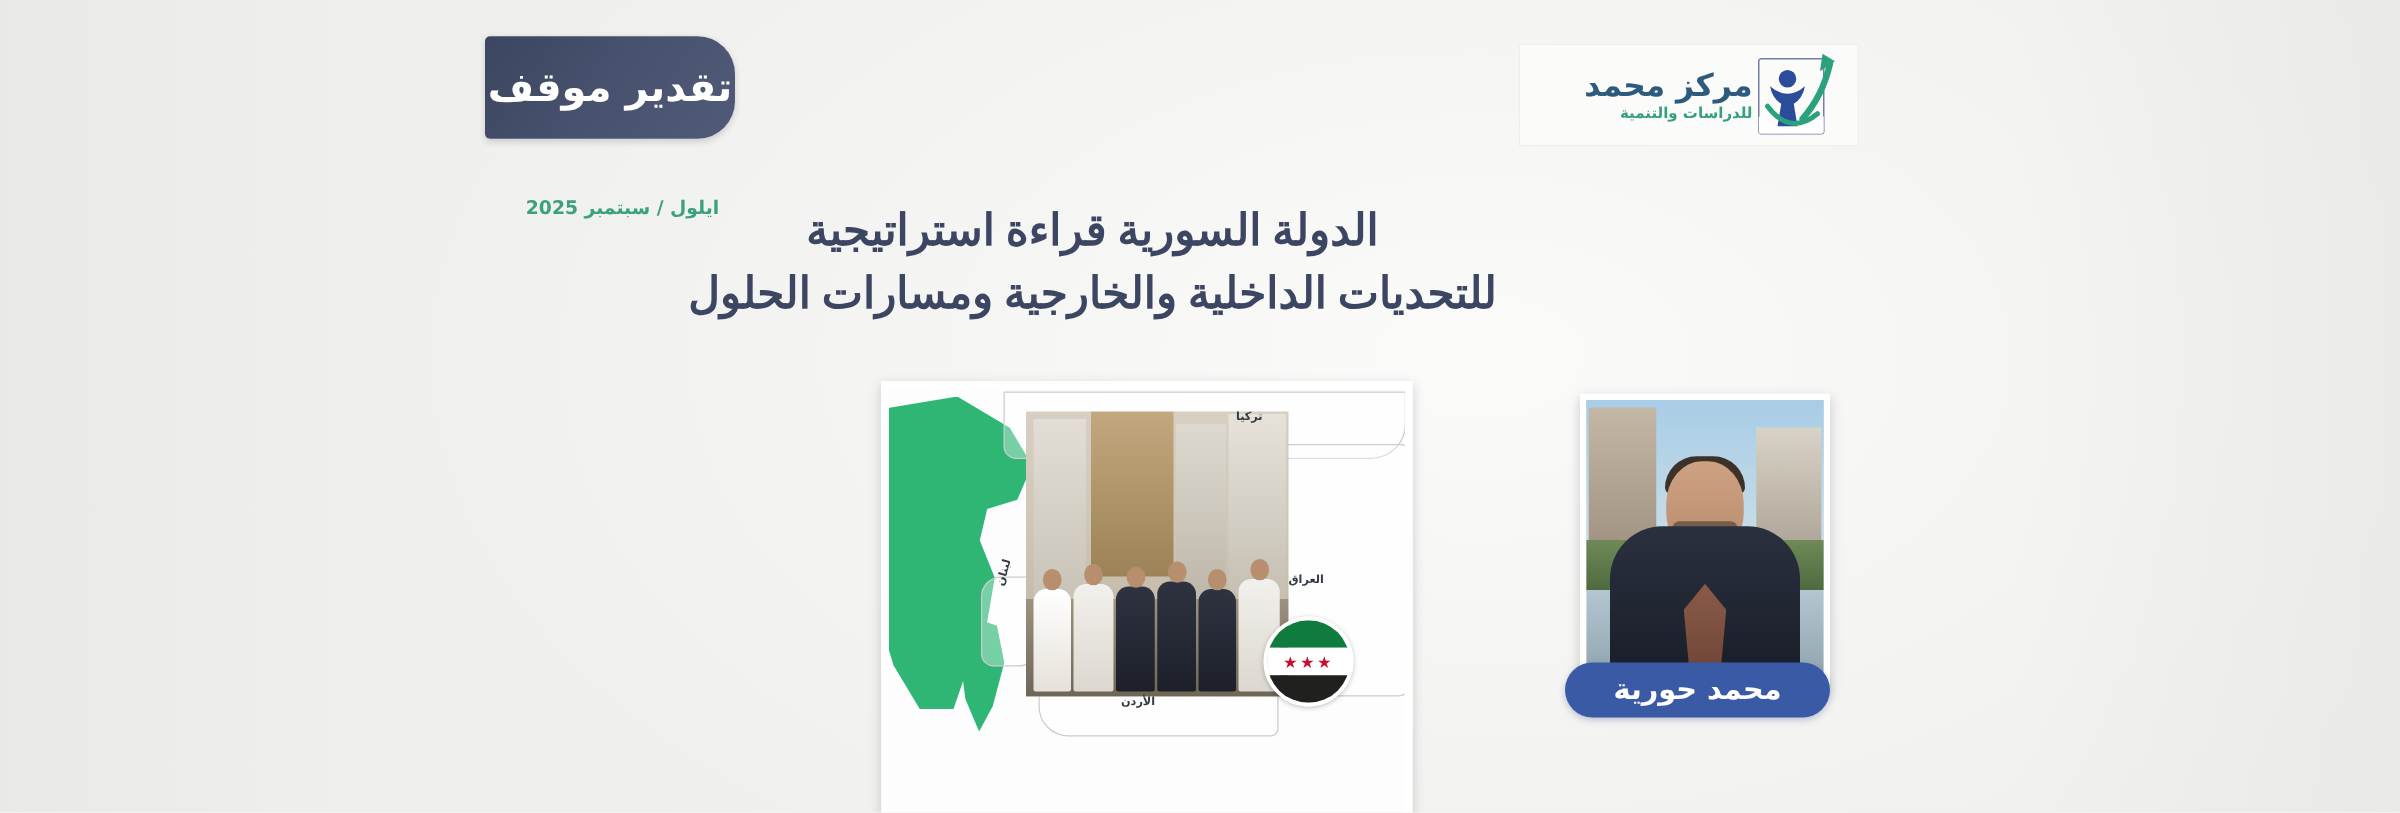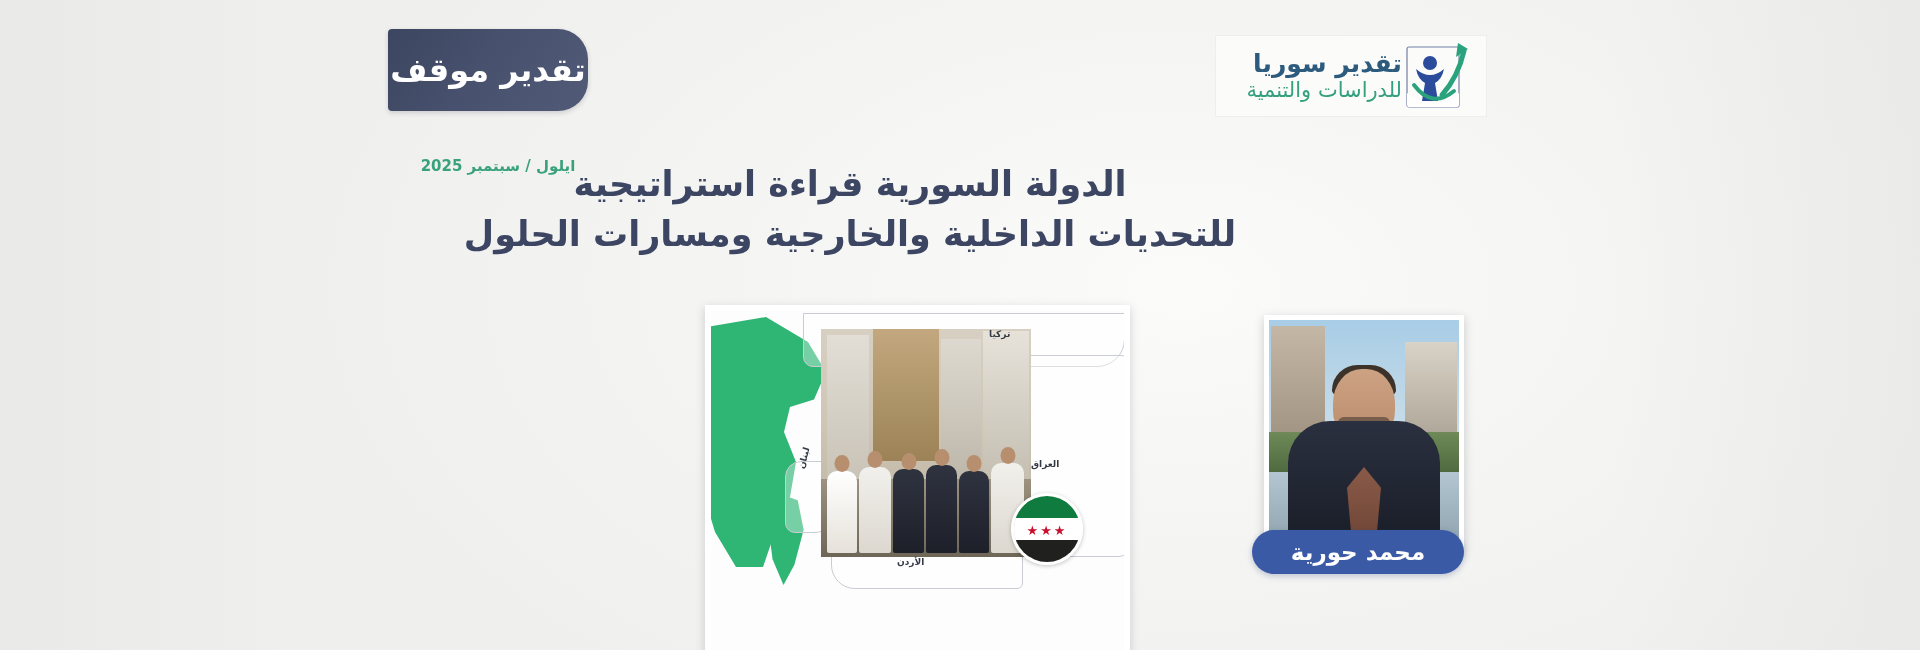--- a/index.html
+++ b/index.html
@@ -100,38 +100,39 @@
   .org-logo .logo-title {
     display: block;
     color: #2d5b7d;
     font-size: 25px;
     font-weight: bold;
     white-space: nowrap;
   }
   .org-logo .logo-subtitle {
     display: block;
     color: #35a07f;
-    font-size: 21px;
-    font-weight: normal;
+    font-size: 12px;
+    font-weight: bold;
     white-space: nowrap;
     margin-top: 2px;
   }
 
   
   .headline {
     position: absolute;
-    left: 480px;
+    left: 504px;
     top: 160px;
     width: 780px;
     text-align: center;
     color: #3c4663;
     font-size: 35px;
     font-weight: bold;
     line-height: 1.42;
     direction: rtl;
+    font-family: Liberation Serif, serif;
   }
   .headline .hl-line { display: block; white-space: nowrap; }
 
   
   .cover-card {
     position: absolute;
     left: 725px;
     top: 305px;
     width: 425px;
     height: 362px;
@@ -375,21 +376,21 @@
         <rect x="5" y="8" width="52" height="60" rx="2" fill="none" stroke="#6f7fa6" stroke-width="1.2"></rect>
         <path d="M5 54 q26 20 52 0 v12 a2 2 0 0 1 -2 2 h-48 a2 2 0 0 1 -2 -2 z" fill="#ffffff"></path>
         <circle cx="28" cy="24" r="7" fill="#2b4b9b"></circle>
         <path d="M14 30 q14 12 28 0 q-2 10 -9 14 l3 18 h-16 l3 -18 q-7 -4 -9 -14 z" fill="#2b4b9b"></path>
         <path d="M12 46 q18 24 40 6" fill="none" stroke="#2aa37c" stroke-width="4" stroke-linecap="round"></path>
         <path d="M40 56 q16 -18 22 -44" fill="none" stroke="#2aa37c" stroke-width="5" stroke-linecap="round"></path>
         <path d="M56 4 l10 6 l-12 8 z" fill="#2aa37c"></path>
       </svg>
     </div>
     <div class="logo-text">
-      <span class="logo-title">تقدير سوريا</span>
+      <span class="logo-title">مركز محمد</span>
       <span class="logo-subtitle">للدراسات والتنمية</span>
     </div>
   </div>
   <div class="logo-divider"></div>
 
   <div class="headline">
     <span class="hl-line">الدولة السورية قراءة استراتيجية</span>
     <span class="hl-line">للتحديات الداخلية والخارجية ومسارات الحلول</span>
   </div>
 

